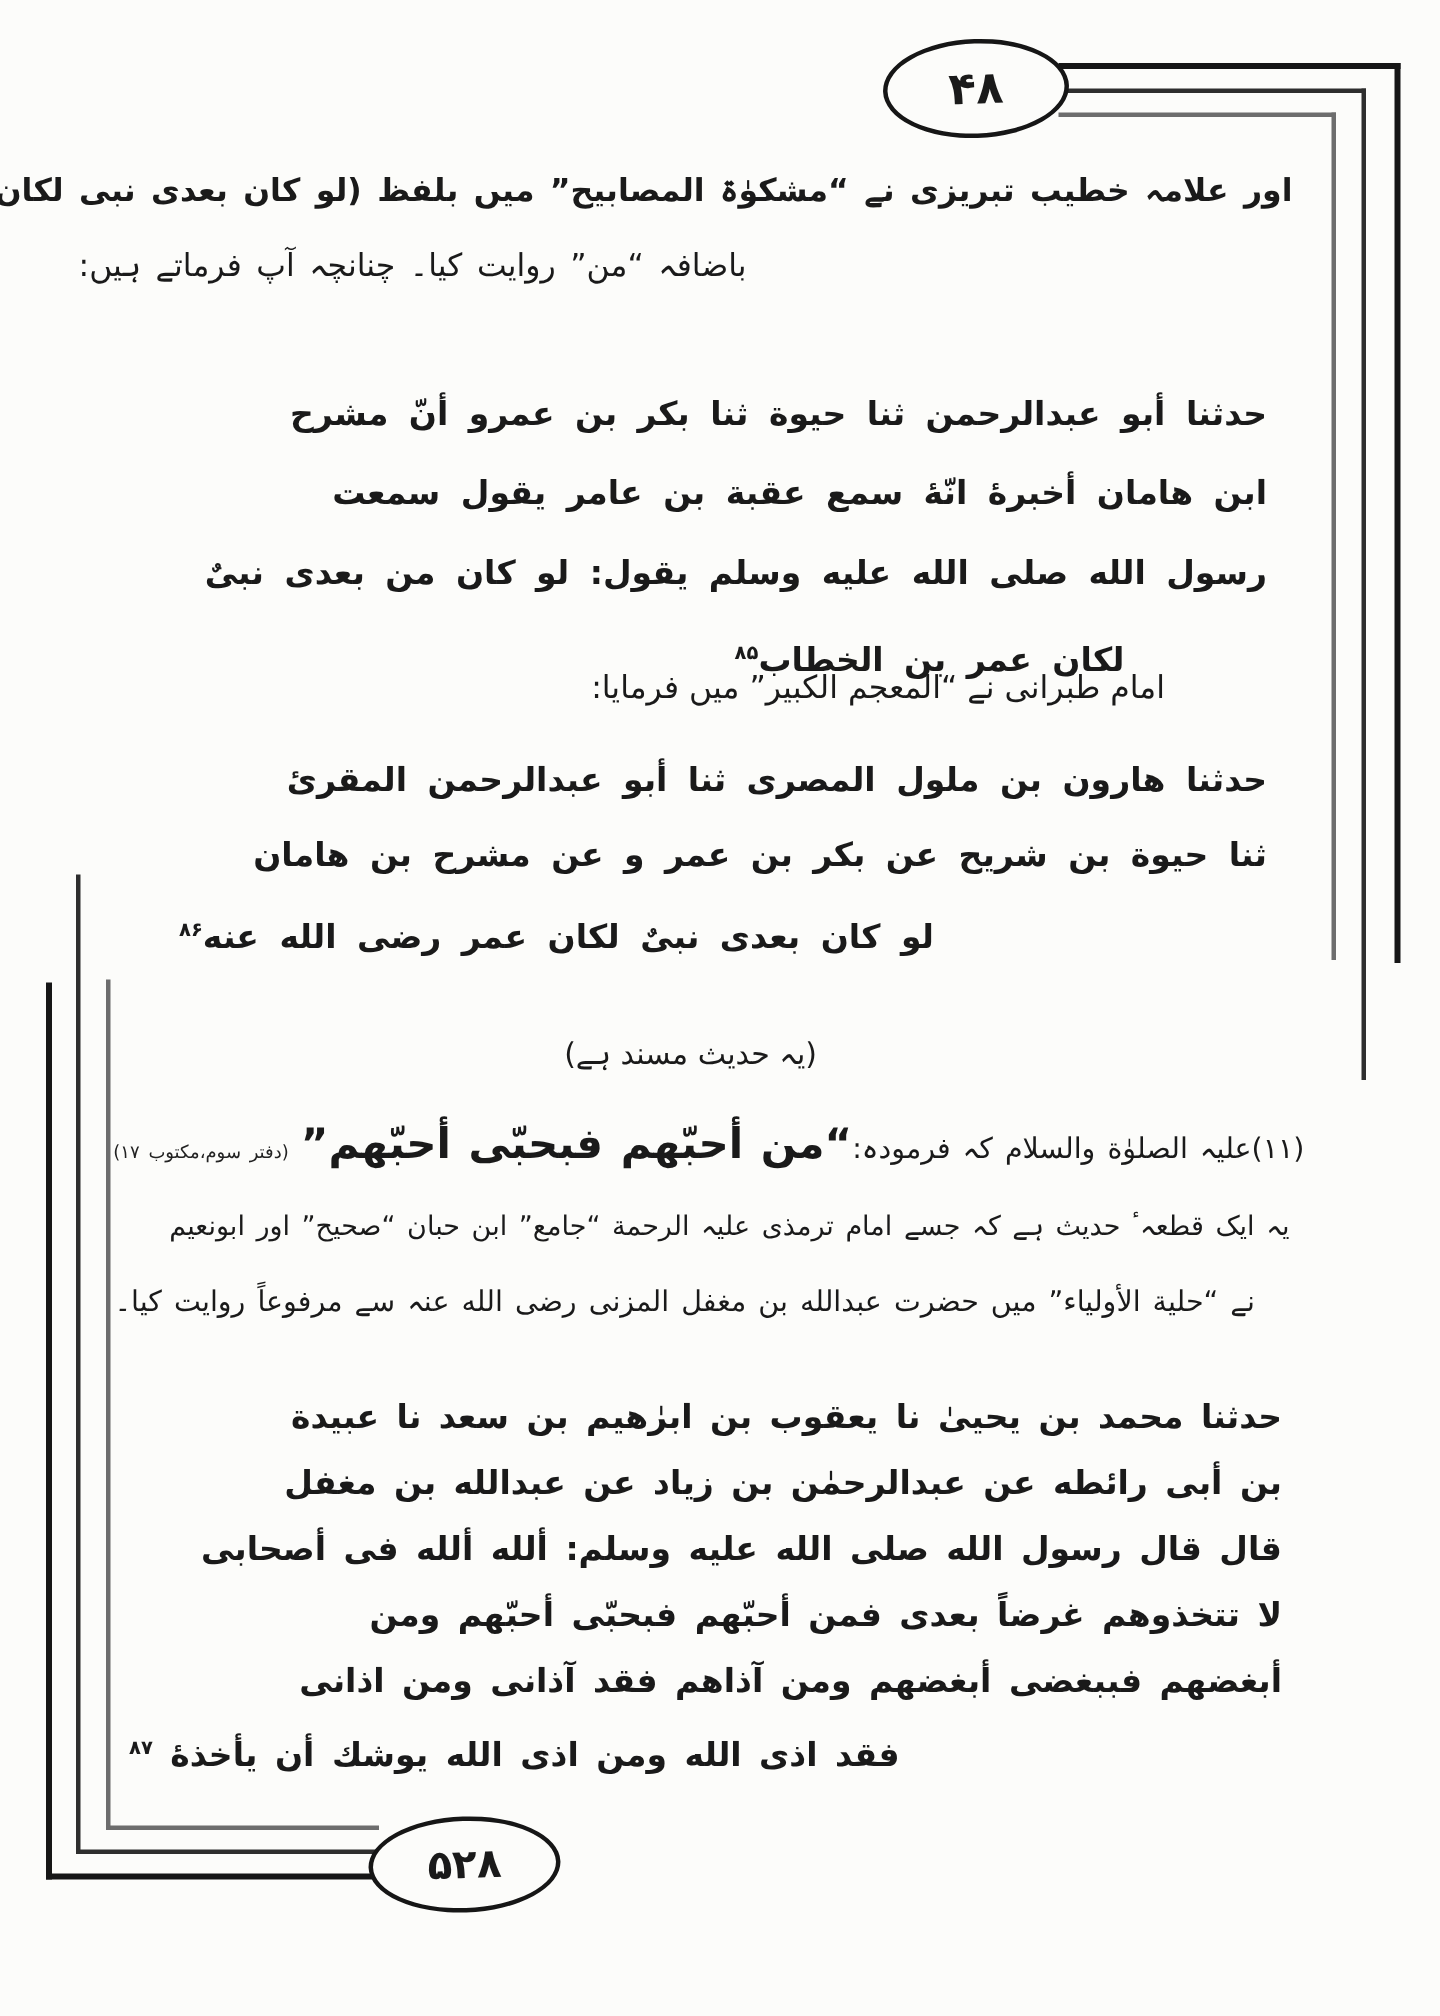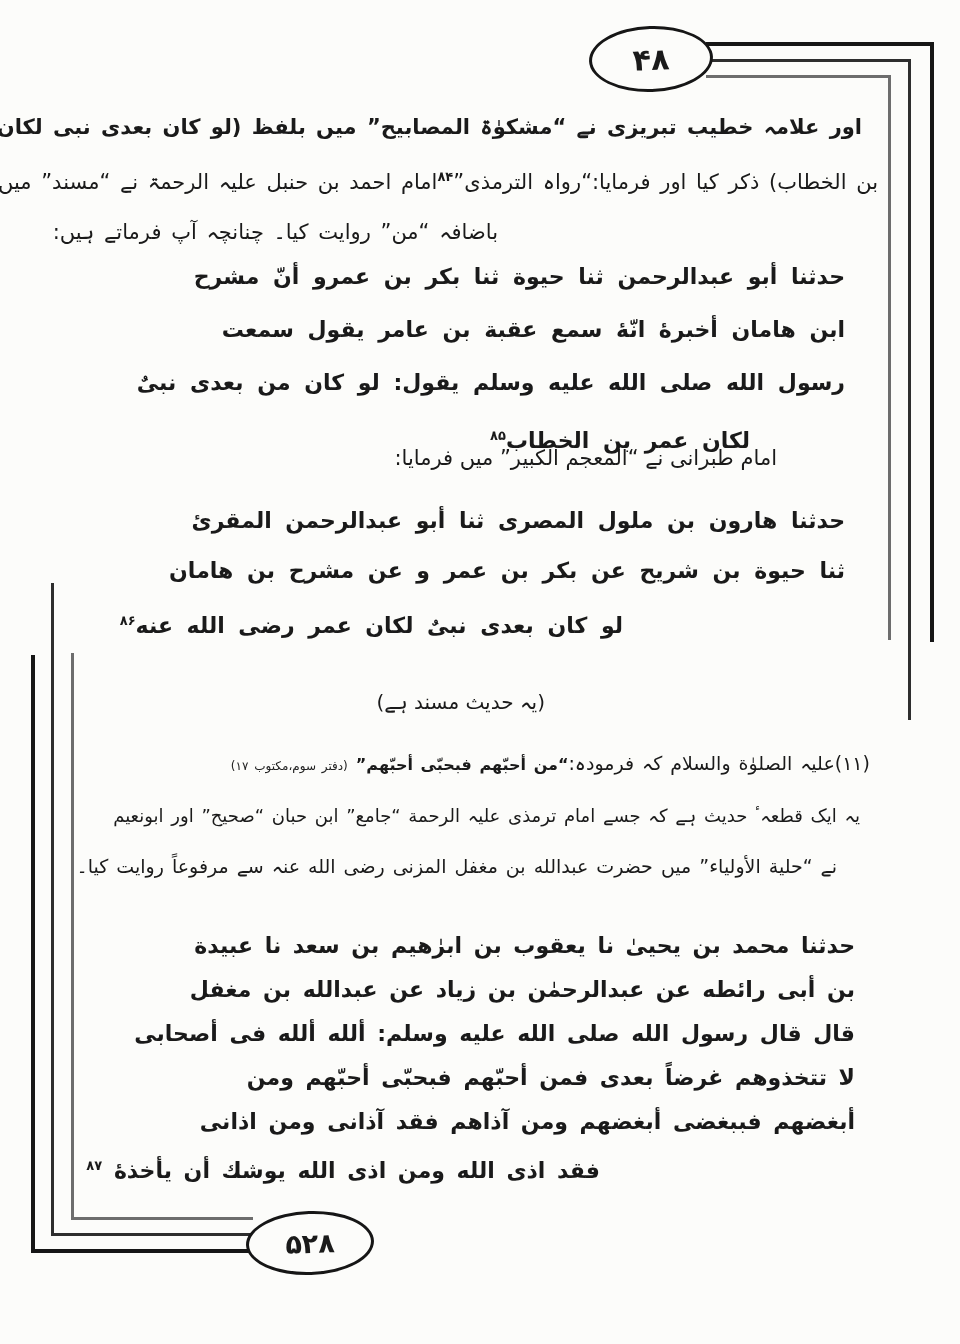--- a/index.html
+++ b/index.html
@@ -30,21 +30,21 @@
   .arabic-block1{position:absolute; top:250px; right:115px; width:615px; font-size:22px; line-height:53px; word-spacing:6px;}
   .a1-l4{margin-right:95px;}
   .heading1{position:absolute; top:446px; right:183px; font-size:21px;}
   .arabic-block2{position:absolute; top:496px; right:115px; width:615px; font-size:22px; line-height:50px; word-spacing:6px;}
   .a2-l4{margin-right:222px;}
   .sahih-note{position:absolute; top:690px; right:415px; font-size:20px;}
   .urdu-para11{position:absolute; top:738px; right:82px; width:800px; font-size:19px; line-height:50px; word-spacing:2px;}
   .p11-l1{margin-right:8px;}
   .p11-l2{margin-right:18px; font-size:18px;}
   .p11-l3{margin-right:41px;}
-  .inline-arabic{font-weight:bold; font-size:16px;}
+  .inline-arabic{font-weight:bold; font-size:28px;}
   .inline-ref{font-size:12px; color:#222;}
   .heading2{position:absolute; top:884px; right:363px; font-size:21px;}
   .arabic-block3{position:absolute; top:924px; right:105px; width:625px; font-size:22px; line-height:44px; word-spacing:4px;}
   .a3-l6{margin-right:255px;}
   sup.fn{font-size:13px; font-weight:bold; vertical-align:super; letter-spacing:1px;}
 </style>
 </head>
 <body>
 
 <div class="page">
@@ -59,21 +59,20 @@
 
   <div class="oval oval-top">
     <span>۴۸</span>
   </div>
   <div class="oval oval-bottom">
     <span>۵۲۸</span>
   </div>
 
   <div class="urdu-para1 rtl">
     <div class="line indent-sm">اور علامہ خطیب تبریزی نے “مشکوٰۃ المصابیح” میں بلفظ (لو کان بعدی نبی لکان عمر</div>
-    <div class="line"><span>بن الخطاب) ذکر کیا اور فرمایا:“رواہ الترمذی”</span><sup class="fn">۸۴</sup><span>امام احمد بن حنبل علیہ الرحمۃ نے “مسند” میں</span></div>
     <div class="line p1-l3">باضافہ “من” روایت کیا۔ چنانچہ آپ فرماتے ہیں:</div>
   </div>
 
   <div class="arabic-block1 arabic rtl">
     <div class="line">حدثنا أبو عبدالرحمن ثنا حيوة ثنا بكر بن عمرو أنّ مشرح</div>
     <div class="line">ابن هامان أخبرهٔ انّهٔ سمع عقبة بن عامر يقول سمعت</div>
     <div class="line">رسول الله صلى الله عليه وسلم يقول: لو كان من بعدى نبىٌ</div>
     <div class="line a1-l4"><span>لكان عمر بن الخطاب</span><sup class="fn">۸۵</sup></div>
   </div>
 

